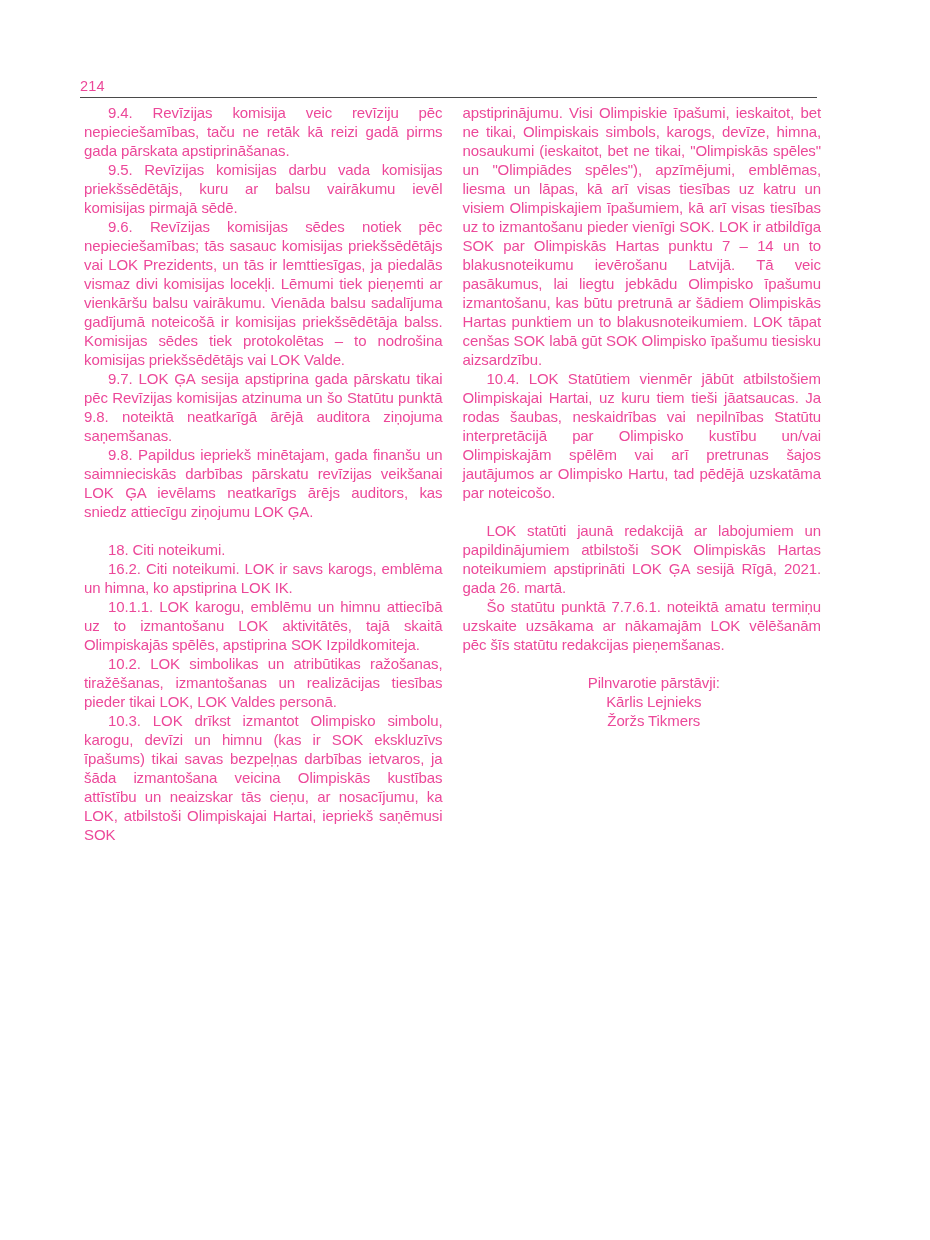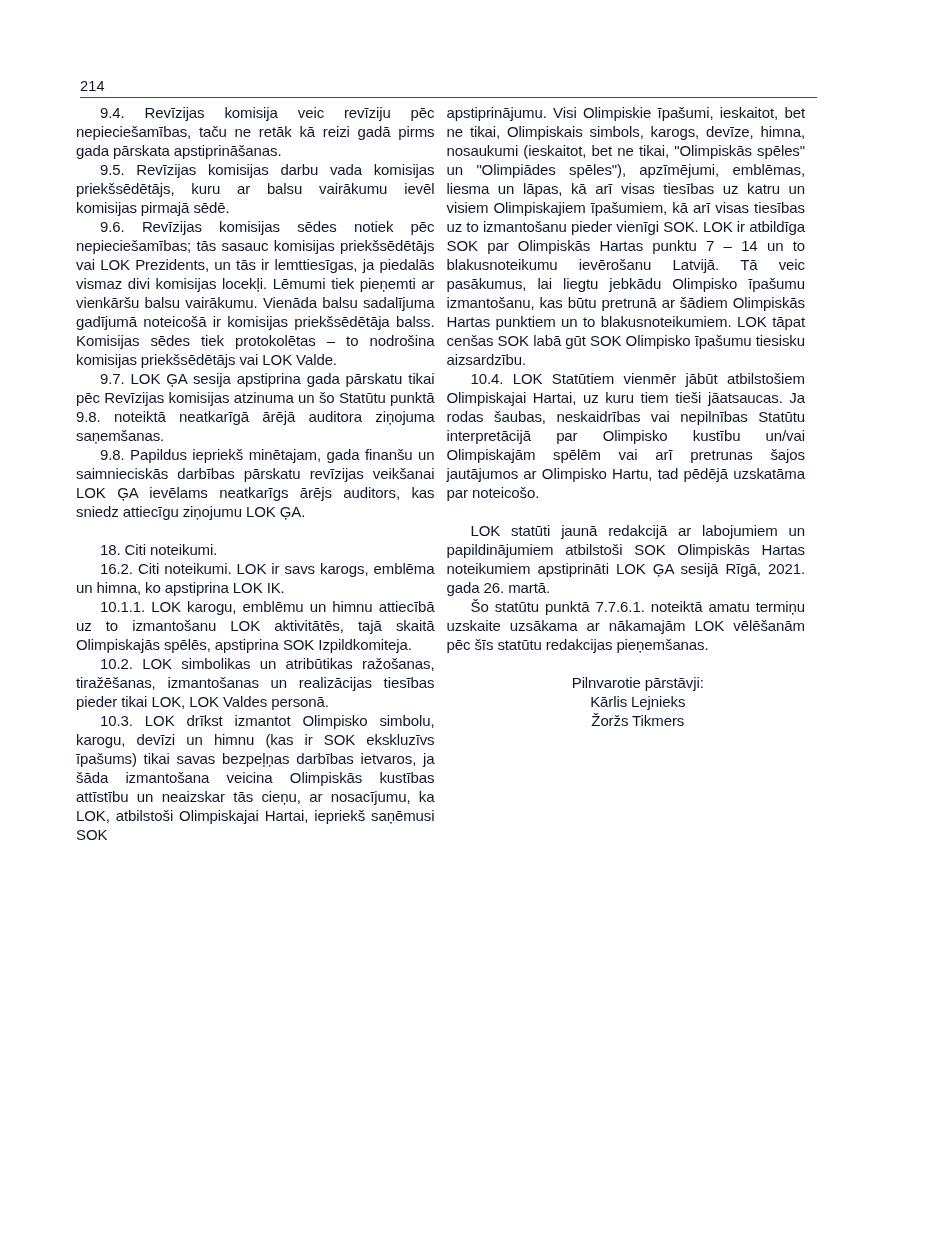--- a/index.html
+++ b/index.html
@@ -7,21 +7,21 @@
     margin: 0;
     padding: 0;
     background: #ffffff;
   }
   .page {
     position: relative;
     width: 930px;
     height: 1240px;
     background: #ffffff;
     font-family: "Liberation Sans", sans-serif;
-    color: #0f172a;
+    color: #ec4899;
     overflow: hidden;
   }
   .page-header {
     position: absolute;
     left: 80px;
     top: 0;
     width: 737px;
   }
   .page-number {
     font-size: 14.5px;
@@ -31,25 +31,25 @@
   }
   .header-rule {
     margin-top: 3px;
     width: 737px;
     height: 0;
     border: none;
     border-top: 1.4px solid #4a4a4a;
   }
   .columns {
     position: absolute;
-    left: 76px;
+    left: 84px;
     top: 103px;
     width: 737px;
     display: flex;
-    gap: 12px;
+    gap: 20px;
   }
   .col {
     width: 358.5px;
     font-size: 15px;
     line-height: 19px;
     letter-spacing: -0.1px;
   }
   .para {
     margin: 0;
     text-align: justify;

